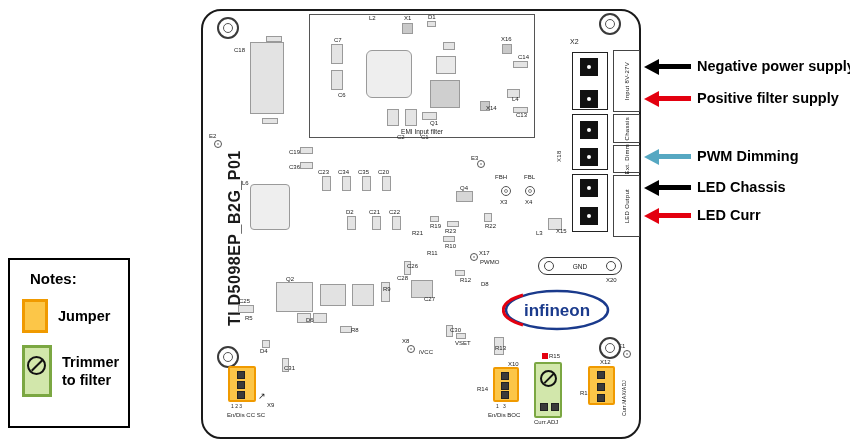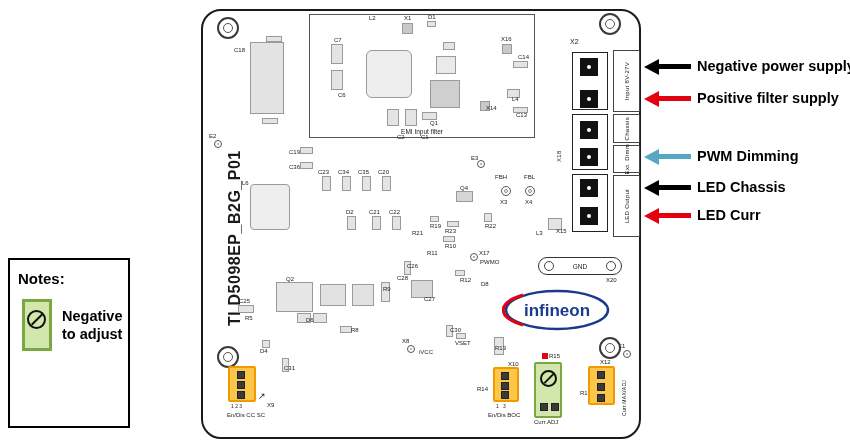--- a/index.html
+++ b/index.html
@@ -31,21 +31,21 @@
   .jumper{background:#fcc648;border:2px solid #f09a00;border-radius:2px}
   .trimmer{background:#d2e7ab;border:2px solid #7ba742;border-radius:2px}
   .jpin{position:absolute;width:8px;height:8px;background:#3a3a3a;border:1px solid #222}
   .slash-circle{position:absolute;border:2px solid #111;border-radius:50%}
   .slash-circle::after{content:"";position:absolute;left:calc(50% - 1px);top:0;width:2px;height:100%;background:#111;transform:rotate(45deg)}
   .trimmer .slash-circle{left:4px;top:6px;width:17px;height:17px}
   .arrow-head{width:0;height:0;border-top:8px solid transparent;border-bottom:8px solid transparent}
   .arrow-shaft{height:5px}
   .ann-label{font-size:14.5px;font-weight:700;color:#000;white-space:nowrap}
   .legend{left:8px;top:258px;width:122px;height:170px;border:2px solid #000;background:#fff}
-  .legend-title{margin:10px 0 0 8px;font-size:15px;font-weight:700;color:#000}
+  .legend-title{margin:10px 0 0 20px;font-size:15px;font-weight:700;color:#000}
   .legend-row{display:flex;align-items:center;gap:10px;margin:12px 0 0 12px}
   .sw-jumper{width:26px;height:34px;background:#fcc648;border:3px solid #f09a00;flex:0 0 auto}
   .sw-trimmer{position:relative;width:30px;height:52px;background:#d2e7ab;border:3px solid #7ba742;flex:0 0 auto}
   .sw-trimmer .slash-circle{left:2px;top:8px;width:19px;height:19px}
   .legend-label{font-size:14.5px;font-weight:600;color:#000;width:66px;line-height:1.25}
   svg.logo{left:502px;top:288px}
 </style>
 </head>
 <body>
 
@@ -65,24 +65,28 @@
   <div class="abs vlabel currmax">Curr.MAX/ADJ</div>
   <svg class="abs logo" width="110" height="44" viewBox="0 0 110 44">
     <ellipse cx="55" cy="22" rx="51" ry="19" fill="none" stroke="#1a3a8c" stroke-width="2.5"></ellipse>
     <path d="M 21 7 A 51 19 0 0 0 21 37" fill="none" stroke="#e3000f" stroke-width="3"></path>
     <text x="55" y="28" text-anchor="middle" font-size="17" font-weight="bold" fill="#1a3a8c" font-family="Liberation Sans, sans-serif">infineon</text>
   </svg>
   <div class="abs legend">
     <div class="legend-title">Notes:</div>
     <div>
         <div class="legend-row">
+          <div class="sw-jumper"></div>
+          <div class="legend-label">Jumper</div>
+        </div>
+        <div class="legend-row">
           <div class="sw-trimmer">
             <div class="slash-circle"></div>
           </div>
-          <div class="legend-label">Negative to adjust</div>
+          <div class="legend-label">Trimmer to filter</div>
         </div>
       </div>
   </div>
 <div class="abs shape" style="left: 250px; top: 42px; width: 34px; height: 72px; background: rgb(227, 227, 227);"></div>
     <div class="abs shape" style="left: 266px; top: 36px; width: 16px; height: 6px;"></div>
     <div class="abs shape" style="left: 262px; top: 118px; width: 16px; height: 6px;"></div>
     <div class="abs shape" style="left: 331px; top: 44px; width: 12px; height: 20px;"></div>
     <div class="abs shape" style="left: 331px; top: 70px; width: 12px; height: 20px;"></div>
     <div class="abs shape" style="left: 366px; top: 50px; width: 46px; height: 48px; background: rgb(238, 238, 238); border-radius: 6px;"></div>
     <div class="abs shape" style="left: 402px; top: 23px; width: 11px; height: 11px; background: rgb(201, 201, 201);"></div>

